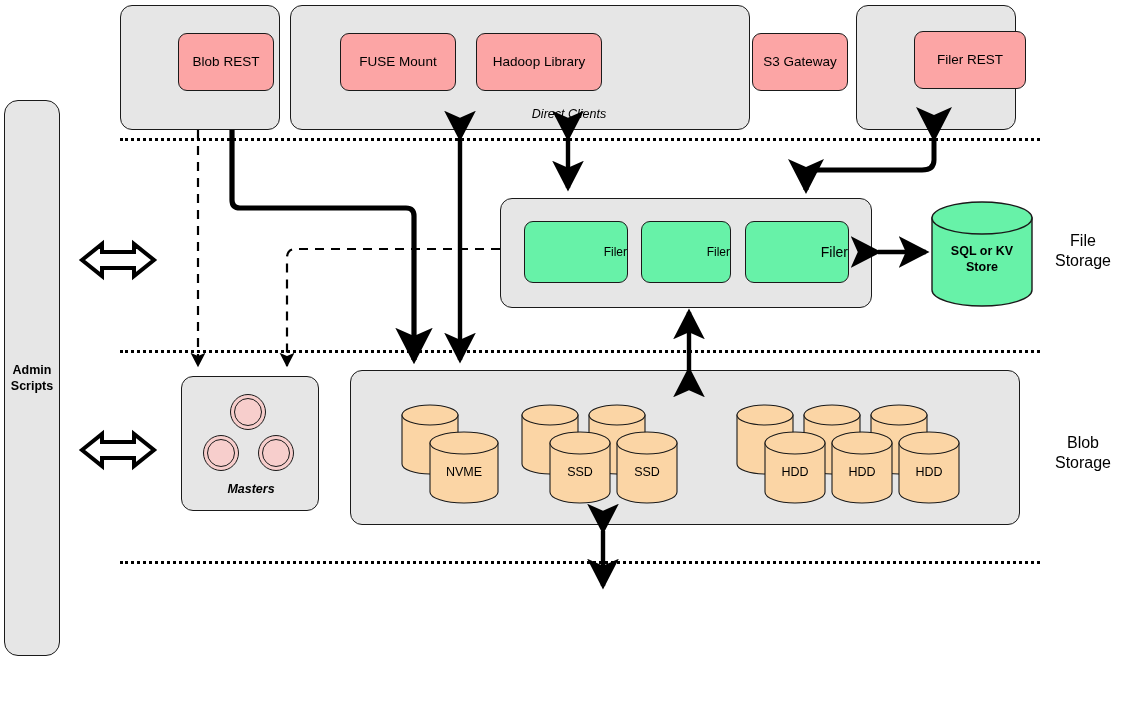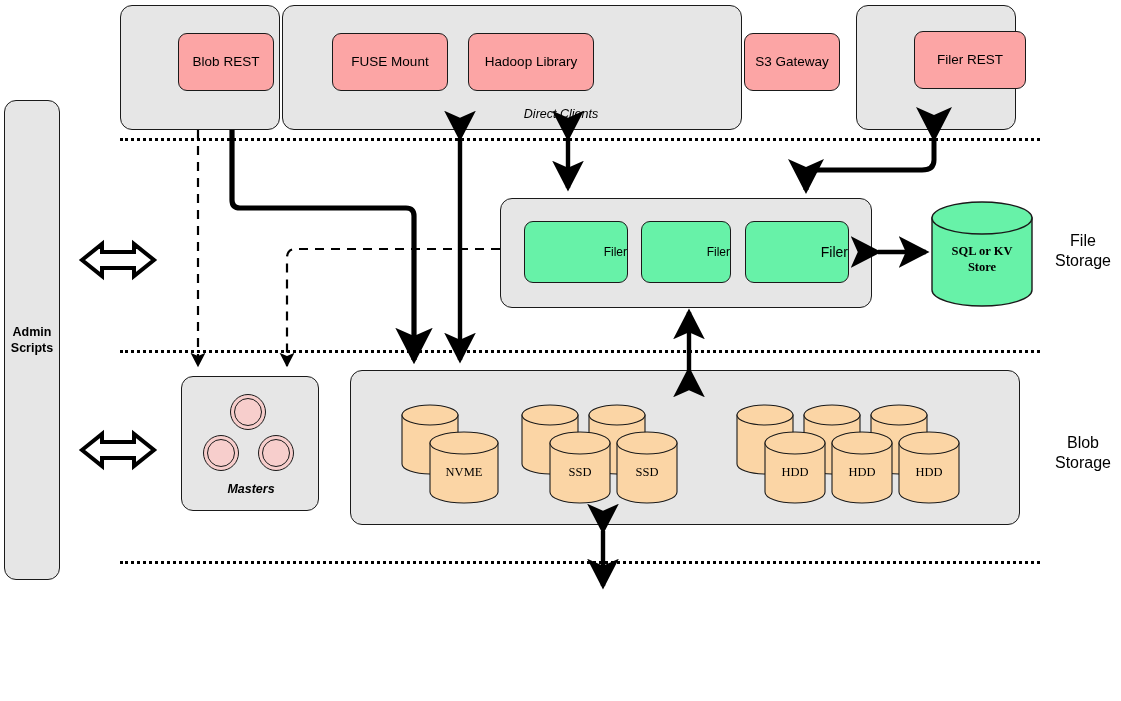--- a/index.html
+++ b/index.html
@@ -60,21 +60,20 @@
     height:0;
   }
 
   
   .cyl{position:absolute;}
   .cyl svg{display:block;overflow:visible;}
   .cyl .cyl-label{
     position:absolute;left:0;right:0;
     text-align:center;font-size:12.5px;color:#000;
     pointer-events:none;
-    font-family:Liberation Serif, serif;
   }
 
   
   .mcircle{
     position:absolute;border-radius:50%;
     background:#f7cecc;border:1.6px solid #1a1a1a;
   }
   .mcircle:after{
     content:"";position:absolute;left:3px;top:3px;right:3px;bottom:3px;
     border-radius:50%;border:1.6px solid #1a1a1a;
@@ -85,34 +84,34 @@
 </style>
 </head>
 <body>
 
 <div id="canvas">
 
   <div class="abs tier-line" style="left:120px;top:138px;width:920px;"></div>
   <div class="abs tier-line" style="left:120px;top:350px;width:920px;"></div>
   <div class="abs tier-line" style="left:120px;top:561px;width:920px;"></div>
 
-  <div id="admin-scripts" class="abs" style="left:4px;top:100px;width:56px;height:480px;">
+  <div id="admin-scripts" class="abs" style="left:4px;top:100px;width:56px;height:556px;border-radius:14px;">
     <div>
       <div>Admin</div>
       <div>Scripts</div>
     </div>
   </div>
 
   <div class="abs grp" style="left:120px;top:5px;width:160px;height:125px;">
     <div class="abs node-orange" style="left:32px;top:27px;width:96px;height:58px;">
       <span>Blob REST</span>
     </div>
   </div>
 
-  <div class="abs grp" style="left:282px;top:5px;width:460px;height:125px;">
+  <div class="abs grp" style="left:290px;top:5px;width:460px;height:125px;">
     <div class="abs node-orange" style="left:24px;top:27px;width:116px;height:58px;">
       <span>FUSE Mount</span>
     </div>
     <div class="abs node-orange" style="left:160px;top:27px;width:126px;height:58px;">
       <span>Hadoop Library</span>
     </div>
     <div class="abs node-orange" style="left:436px;top:27px;width:96px;height:58px;">
       <span>S3 Gateway</span>
     </div>
     <div class="abs lbl lbl-small" style="left:0px;top:100px;width:556px;height:18px;">Direct Clients</div>

